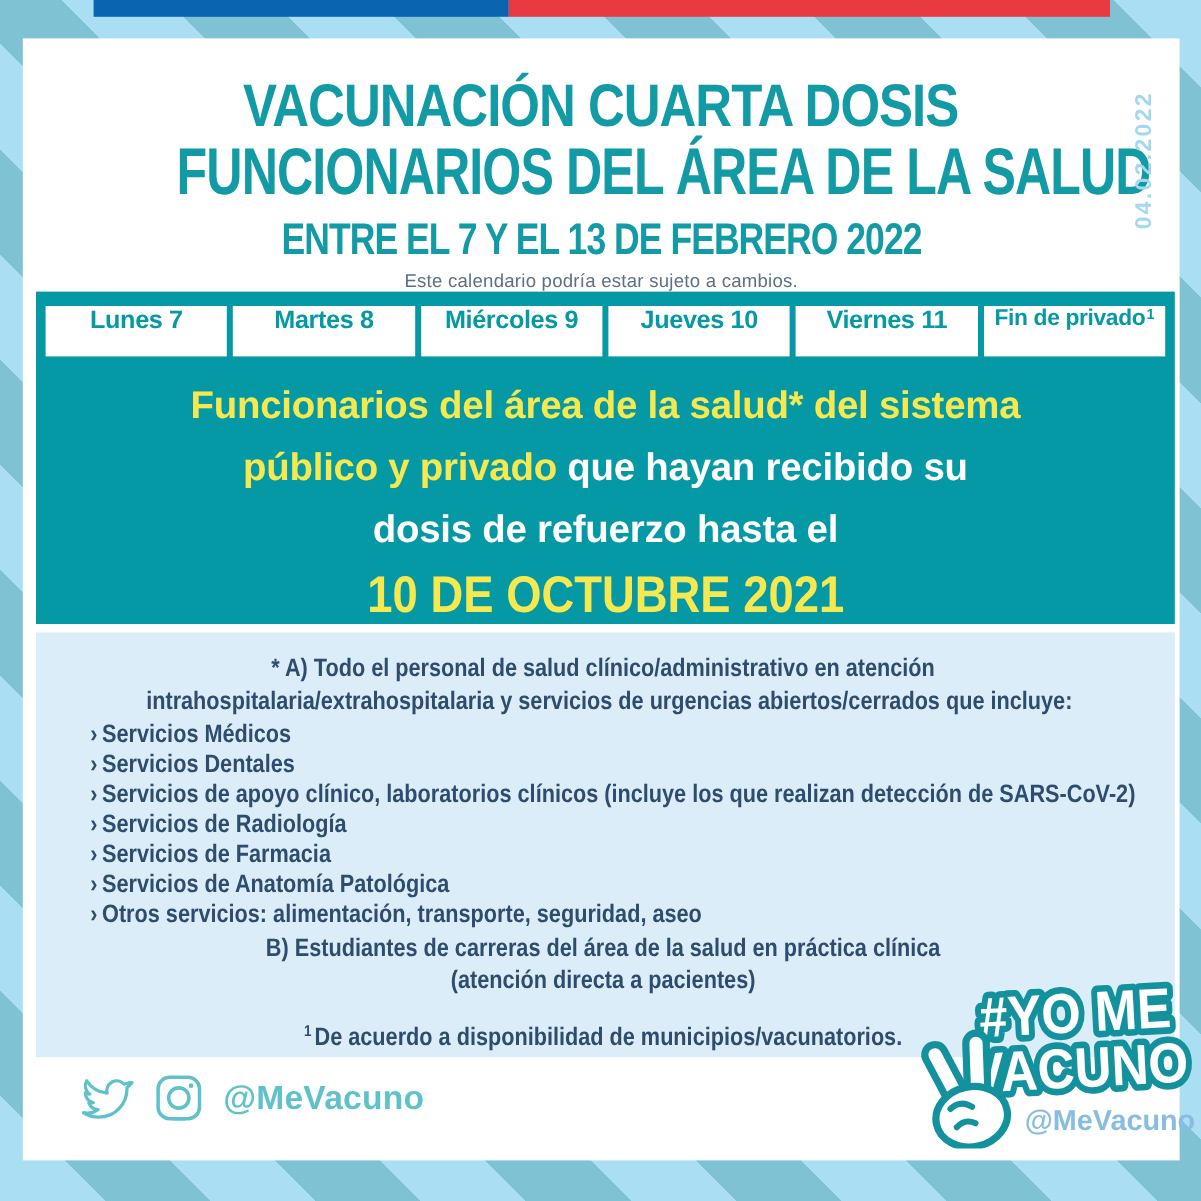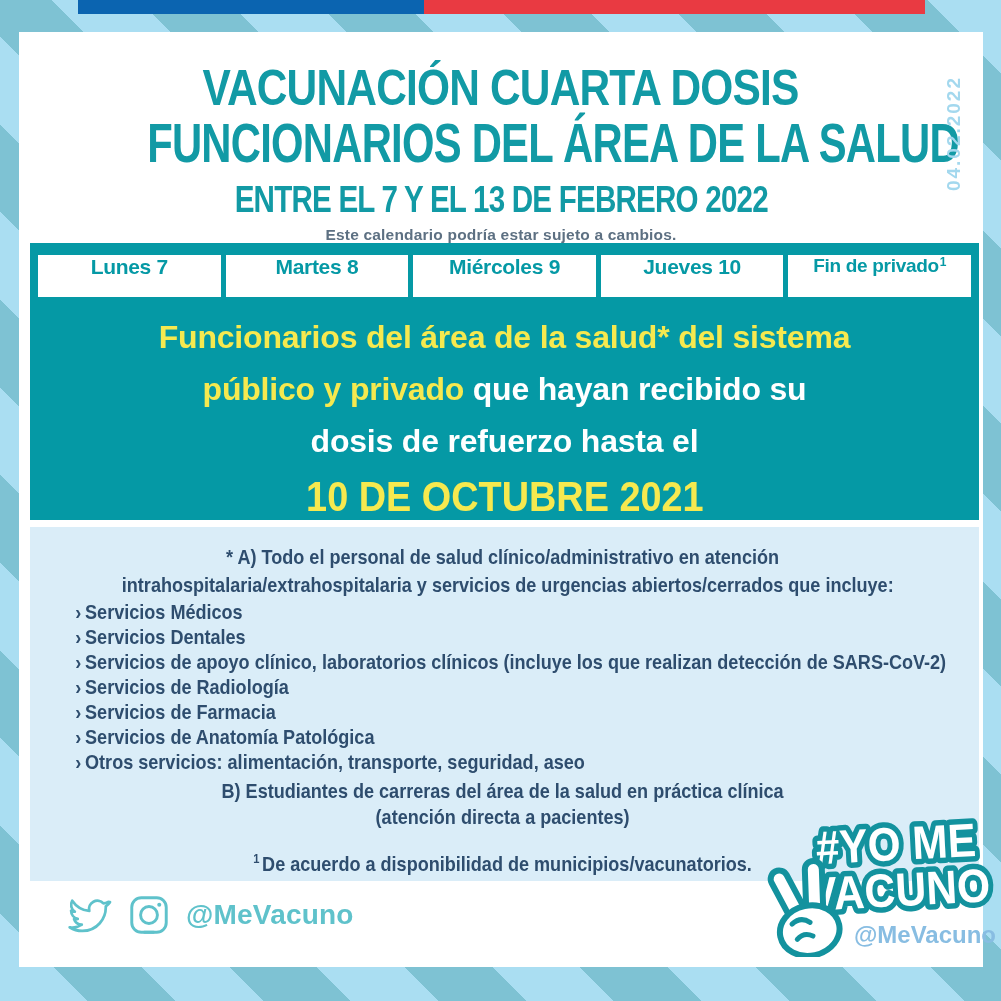--- a/index.html
+++ b/index.html
@@ -17,21 +17,21 @@
 
   .header { position:absolute; left:0; top:30px; width:100%; text-align:center; color:#129aa5; }
   .t1, .t2, .sub { font-weight:bold; letter-spacing:-1px; white-space:nowrap; }
   .t1 span, .t2 span, .sub span { display:inline-block; transform-origin:center; }
   .t1 { font-size:50px; line-height:52px; }
   .t1 span { transform:scaleX(.85); }
   .t2 { font-size:55px; line-height:58px; }
   .t2 span { transform:scaleX(.76); }
   .sub { font-size:37px; line-height:44px; margin-top:6px; }
   .sub span { transform:scaleX(.80); }
-  .note { margin-top:4px; font-size:15.5px; color:#5d7082; font-weight:bold; letter-spacing:.2px; }
+  .note { margin-top:4px; font-size:15.5px; color:#5d7082; font-weight:normal; letter-spacing:.2px; }
 
   .date-vert {
     position:absolute; left:924px; top:44px;
     writing-mode:vertical-rl; transform:rotate(180deg);
     font-size:19px; font-weight:bold; color:#a3d8ee; letter-spacing:2px;
   }
 
   .banner { position:absolute; left:11px; top:211px; width:949px; height:277px; background:#0599a5; }
   .tabs { position:absolute; left:8px; right:8px; top:12px; display:flex; gap:5px; }
   .tab { flex:1; height:42px; background:#ffffff; color:#0599a5;
@@ -90,20 +90,23 @@
           <span>Lunes 7</span>
         </div>
       <div class="tab">
           <span>Martes 8</span>
         </div>
       <div class="tab">
           <span>Miércoles 9</span>
         </div>
       <div class="tab">
           <span>Jueves 10</span>
+        </div>
+      <div class="tab">
+          <span>Viernes 11</span>
         </div>
       <div class="tab last">
           <span>Fin de privado</span>
           <sup>1</sup>
         </div>
     </div>
     <div class="msg">
       <div class="row hl">Funcionarios del área de la salud* del sistema</div>
       <div class="row"><span class="hl">público y privado</span><span> que hayan recibido su</span></div>
       <div class="row">dosis de refuerzo hasta el</div>

